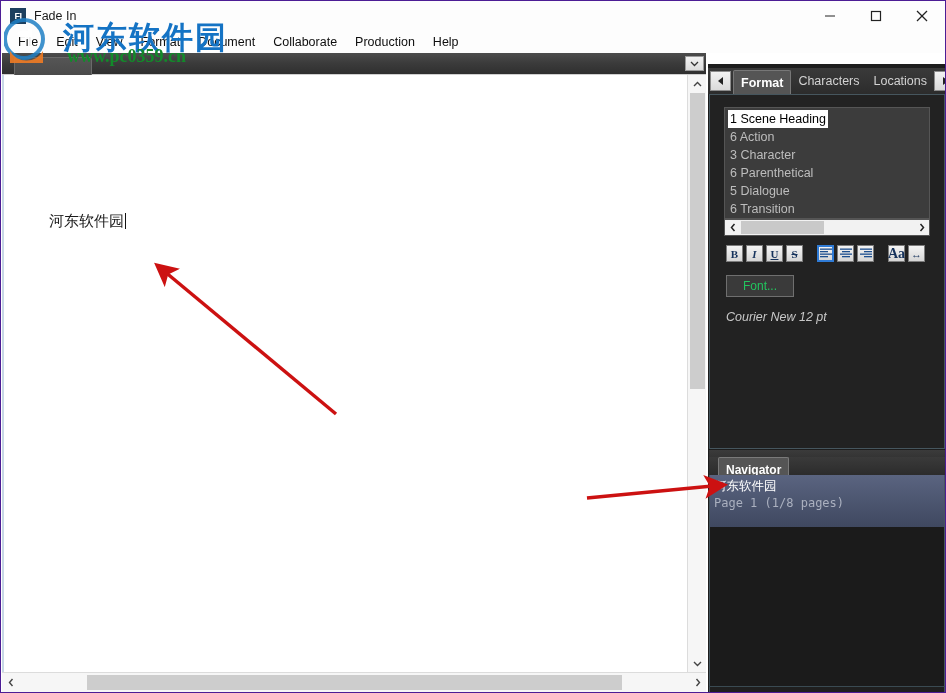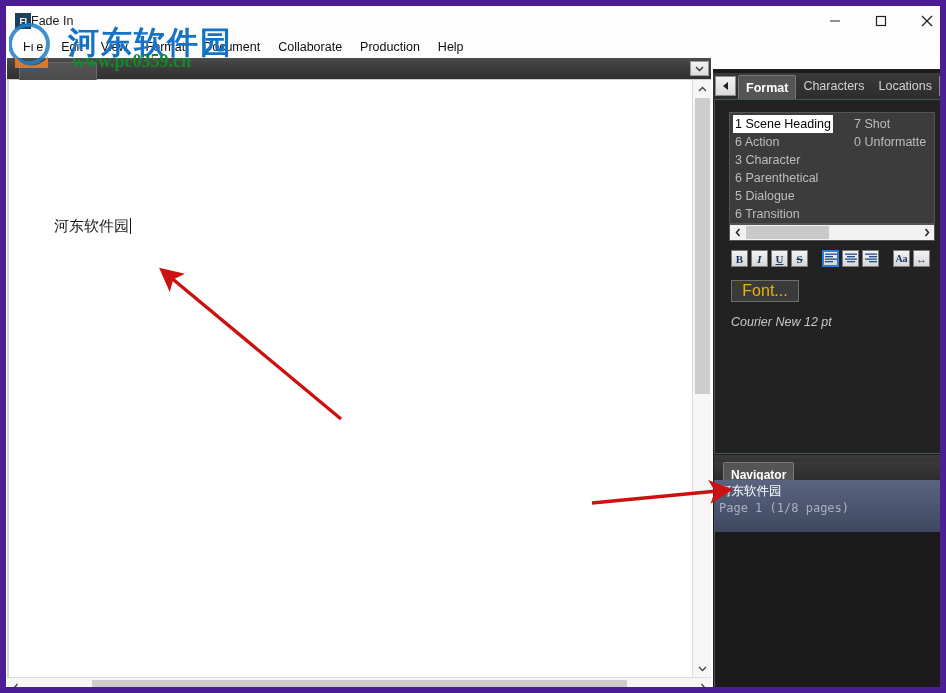--- a/index.html
+++ b/index.html
@@ -14,21 +14,21 @@
     overflow: hidden;
     position: relative;
   }
 
   #app {
     position: absolute;
     left: 0; top: 0;
     width: 946px;
     height: 693px;
     background: #ffffff;
-    border: 6px solid #4c1d95;
+    border: 1px solid #4c1d95;
     box-sizing: border-box;
     overflow: hidden;
   }
 
   
   .titlebar {
     position: absolute;
     left: 0; top: 0;
     width: 944px;
     height: 30px;
@@ -42,21 +42,21 @@
     background: #1d3f5e;
     color: #ffffff;
     font-size: 9px;
     line-height: 16px;
     text-align: center;
     font-weight: bold;
     letter-spacing: -0.5px;
     flex: none;
   }
   .title-text {
-    margin-left: 0;
+    margin-left: 8px;
     font-size: 12.5px;
     color: #1a1a1a;
   }
   .win-buttons {
     margin-left: auto;
     display: flex;
     height: 30px;
   }
   .win-btn {
     width: 46px;
@@ -410,22 +410,22 @@
     border: 2px solid #2f7bd6;
   }
   .tb-gap { width: 11px; }
   .tb-btn svg { display: block; }
   .btn-font {
     position: absolute;
     left: 16px; top: 180px;
     width: 68px; height: 22px;
     background: #3a3a3a;
     border: 1px solid #6f6f6f;
-    color: #eab308;
-    font-size: 16px;
+    color: #22c55e;
+    font-size: 12px;
     display: flex; align-items: center; justify-content: center;
     box-sizing: border-box;
   }
   .font-desc {
     position: absolute;
     left: 16px; top: 215px;
     font-size: 12.5px;
     color: #c8c8c8;
     white-space: nowrap;
     font-style: italic;
@@ -617,24 +617,20 @@
     <div class="format-body">
 
       <div class="elem-list">
         <div class="elem-col c1">
           <div class="elem-item sel">1 Scene Heading</div>
           <div class="elem-item">6 Action</div>
           <div class="elem-item">3 Character</div>
           <div class="elem-item">6 Parenthetical</div>
           <div class="elem-item">5 Dialogue</div>
           <div class="elem-item">6 Transition</div>
-        </div>
-        <div class="elem-col c2">
-          <div class="elem-item">7 Shot</div>
-          <div class="elem-item">0 Unformatte</div>
         </div>
       </div>
 
       <div class="list-hscroll">
         <div class="lhs-left">
           <svg width="6" height="9" viewBox="0 0 6 9">
               <polyline points="4.5,1 1.5,4.5 4.5,8" fill="none" stroke="#222" stroke-width="1.5"></polyline>
             </svg>
         </div>
         <div class="lhs-thumb"></div>
@@ -677,21 +673,21 @@
         </div>
         <div class="tb-btn">
           <svg width="12" height="11" viewBox="0 0 12 11">
               <rect x="0" y="0.5" width="12" height="1.3" fill="#1d4f8f"></rect>
               <rect x="4" y="3" width="8" height="1.3" fill="#1d4f8f"></rect>
               <rect x="0" y="5.5" width="12" height="1.3" fill="#1d4f8f"></rect>
               <rect x="4" y="8" width="8" height="1.3" fill="#1d4f8f"></rect>
             </svg>
         </div>
         <div class="tb-gap"></div>
-        <div class="tb-btn" style="font-size:10px">
+        <div class="tb-btn" style="font-size:14px">
             <span>Aa</span>
           </div>
         <div class="tb-btn" style="font-size:11px">
             <span>↔</span>
           </div>
       </div>
 
       <div class="btn-font">Font...</div>
       <div class="font-desc">Courier New 12 pt</div>
     </div>

